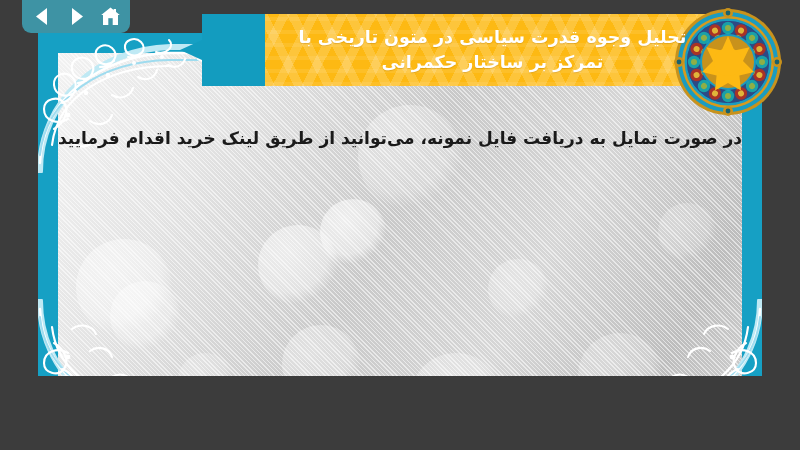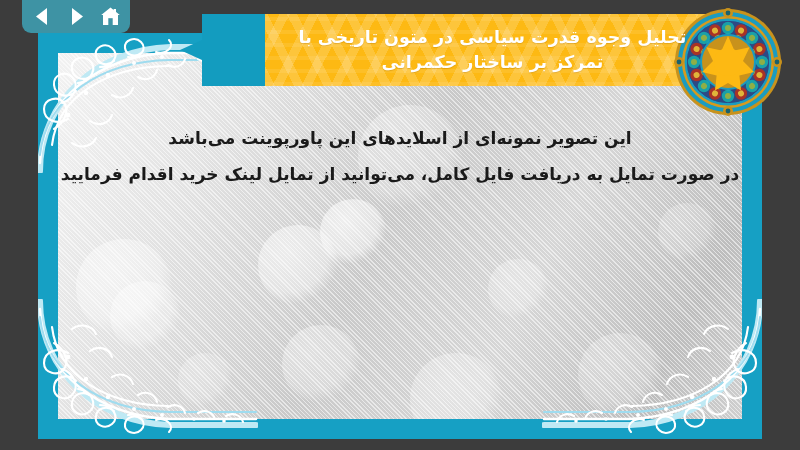--- a/index.html
+++ b/index.html
@@ -4,21 +4,21 @@
 <style>
   html,body{margin:0;padding:0;}
   body{
     width:800px;height:450px;overflow:hidden;
     background:#3c3c3c;
     font-family:"DejaVu Sans","Liberation Sans",sans-serif;
     position:relative;
   }
 
   
-  #stage{position:absolute;inset:0;width:800px;height:450px;overflow:hidden;background:#3c3c3c;}
+  #stage{position:absolute;inset:0;width:800px;height:376px;overflow:hidden;background:#3c3c3c;}
 
   
   .navbar{
     position:absolute;left:22px;top:0;width:108px;height:33px;
     background:#3e93a4;
     border-bottom-left-radius:9px;border-bottom-right-radius:9px;
     display:flex;align-items:center;justify-content:center;gap:13px;
     direction:ltr;
   }
   .nav-ico{width:21px;height:21px;display:block;}
@@ -415,17 +415,16 @@
       <g fill="#19616e">
         <circle cx="56" cy="7" r="2.4"></circle>
           <circle cx="105" cy="56" r="2.4"></circle>
         <circle cx="56" cy="105" r="2.4"></circle>
           <circle cx="7" cy="56" r="2.4"></circle>
       </g>
     </svg>
   </div>
 
   <div class="body-text">
-    <span class="body-line">این تصویر نمونه‌ای از اسلایدهای این پاورپوینت می‌باشد</span>
-    <span class="body-line">در صورت تمایل به دریافت فایل کامل، می‌توانید از تمایل لینک خرید اقدام فرمایید</span>
+    <span class="body-line">در صورت تمایل به دریافت فایل نمونه، می‌توانید از طریق لینک خرید اقدام فرمایید</span>
   </div>
 
 </div>
 
 </body></html>

